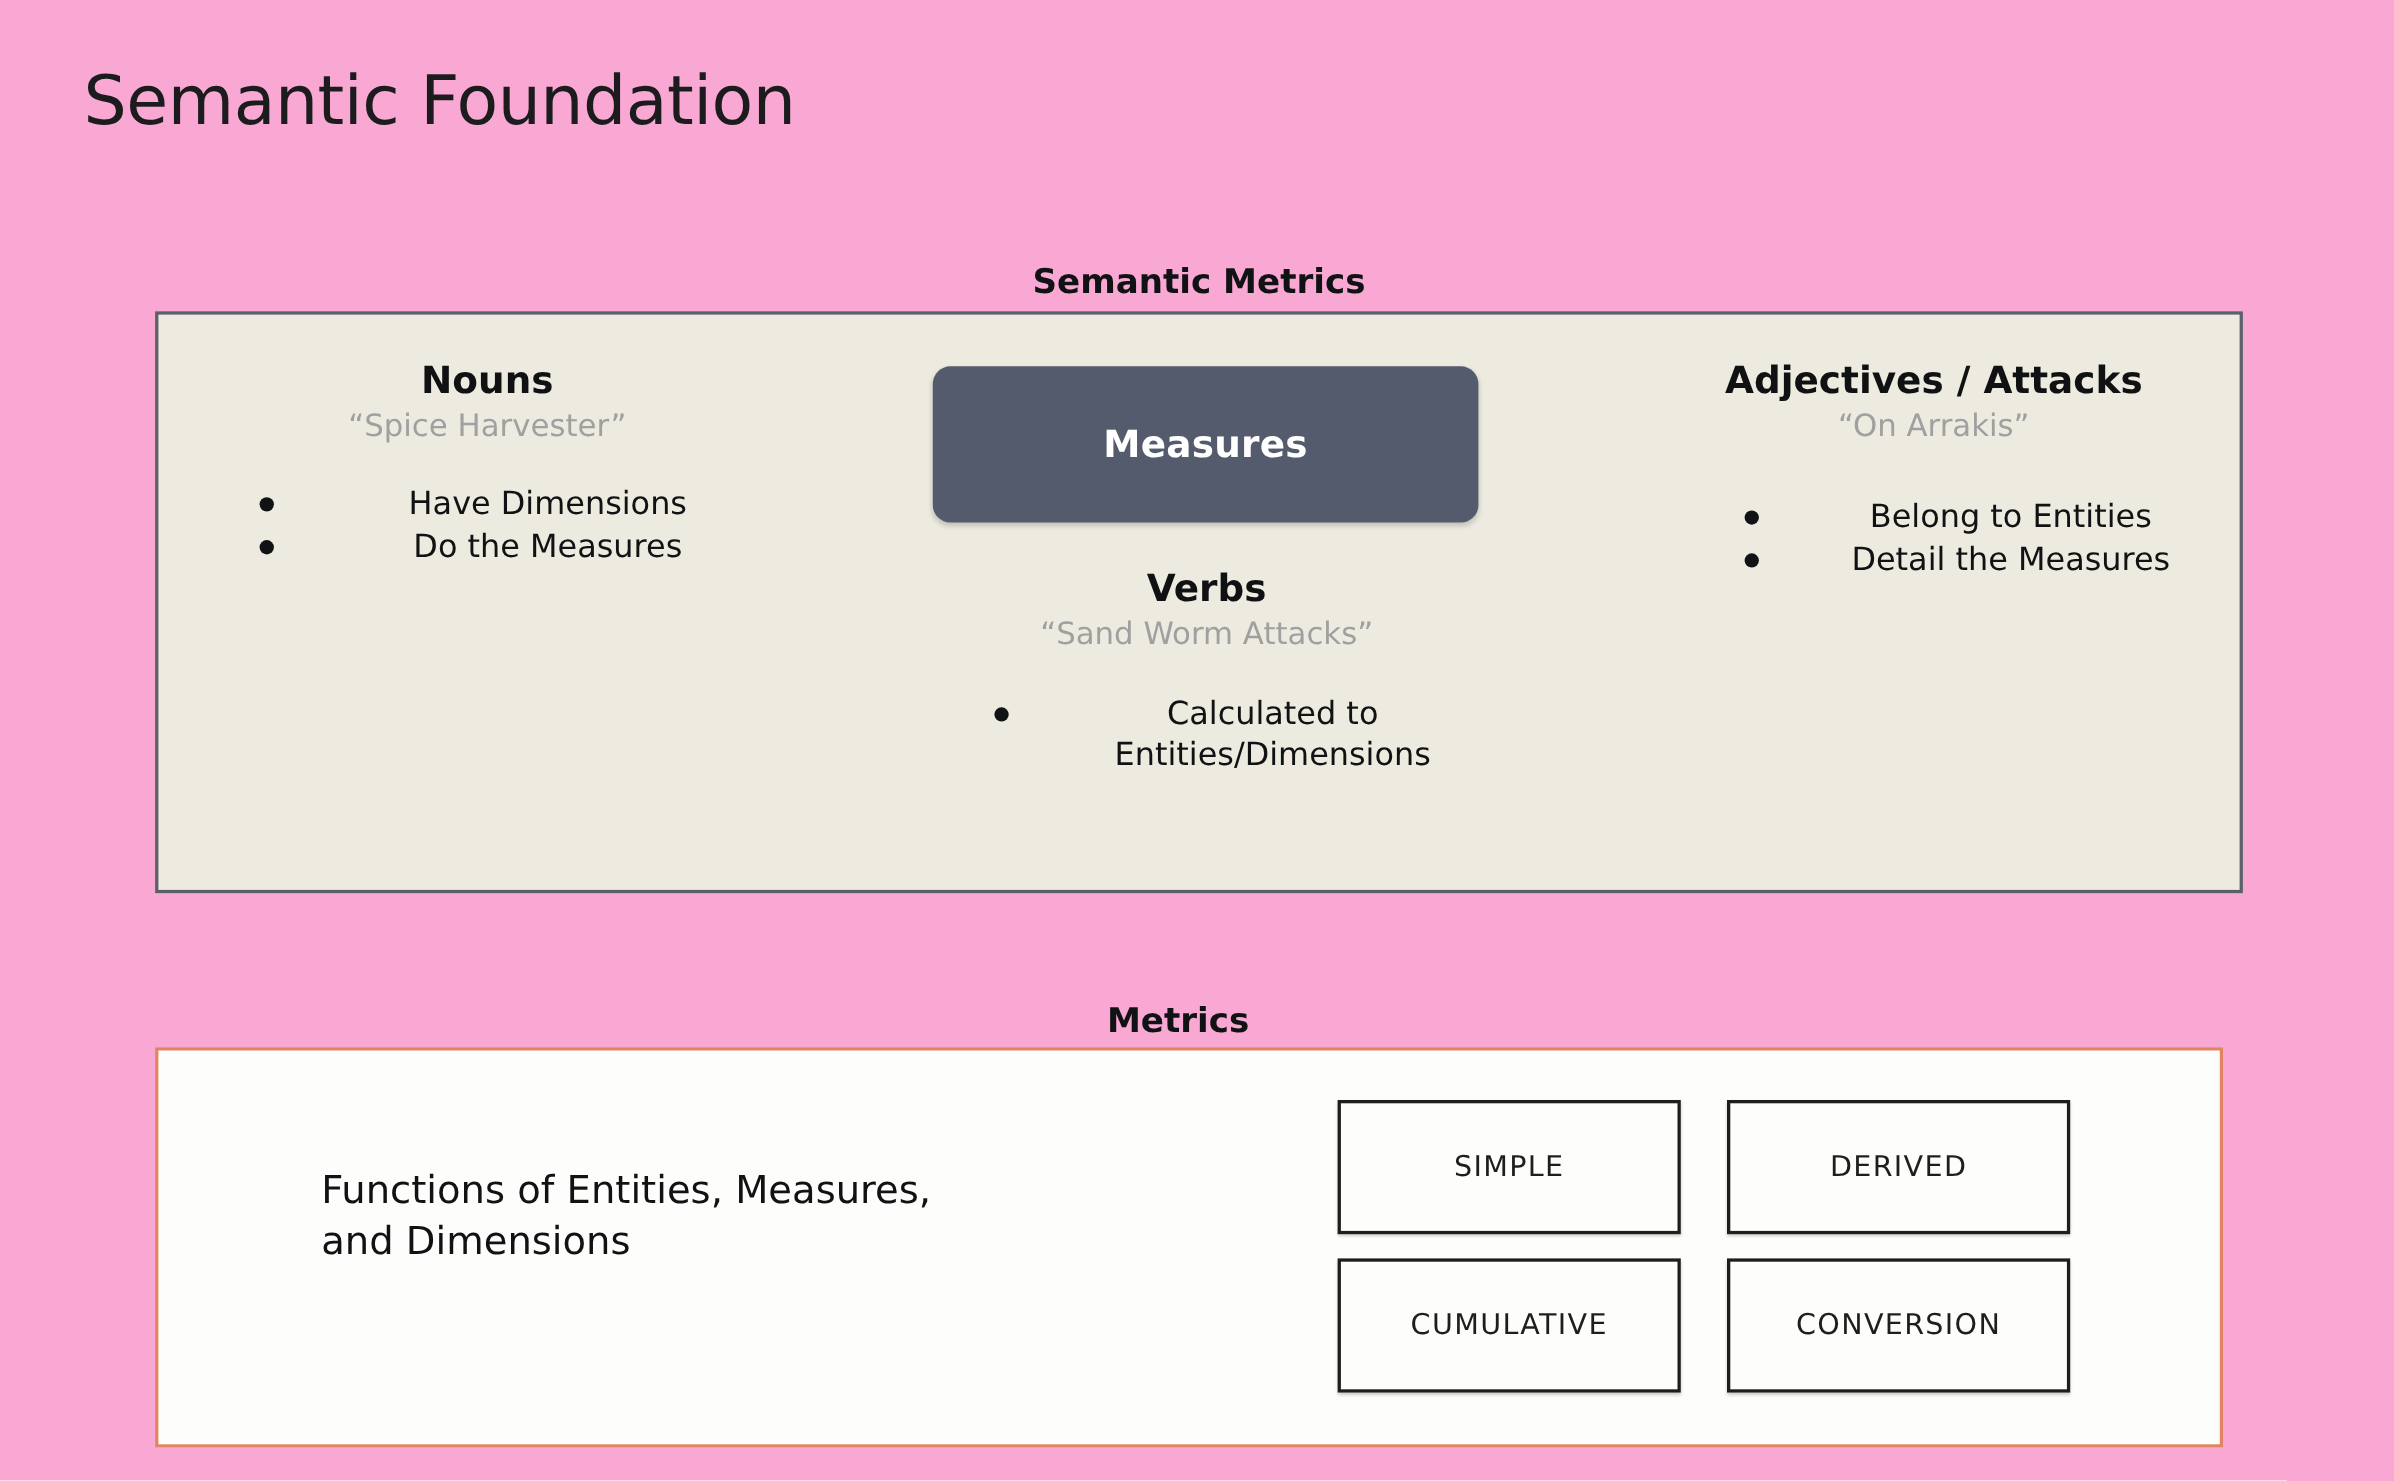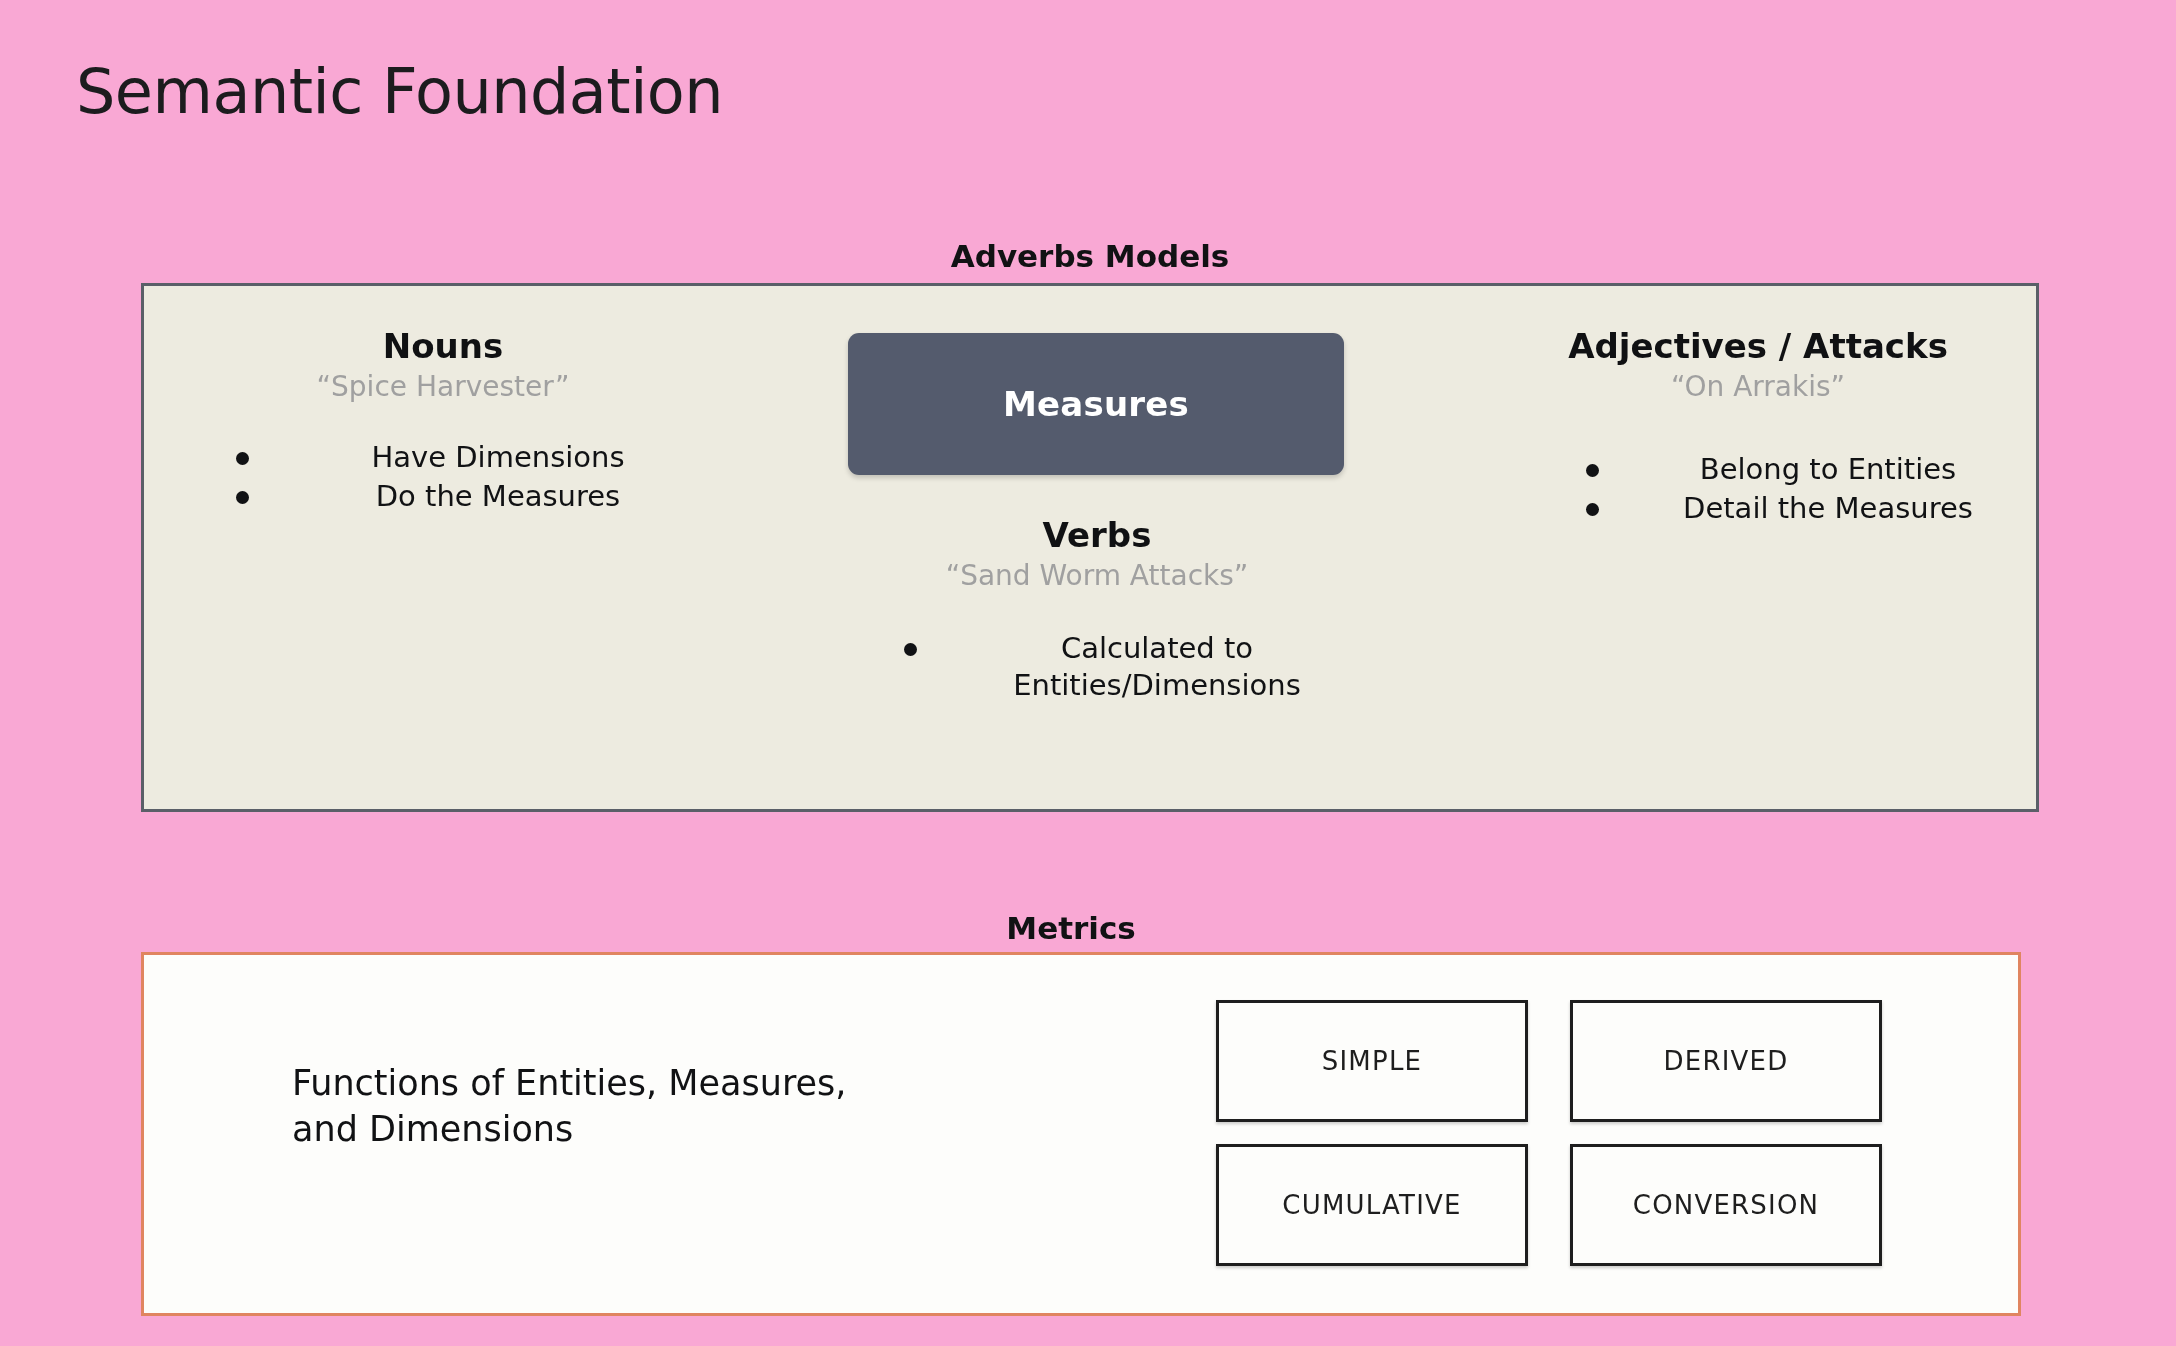--- a/index.html
+++ b/index.html
@@ -75,21 +75,21 @@
   .model-chip {
     height: 142px;
     border-radius: 16px;
     margin-top: 47px;
     display: flex;
     align-items: center;
     justify-content: center;
     box-shadow: 0 3px 5px rgba(0,0,0,0.18);
   }
   #model-column-entities   .model-chip { width: 490px; margin-left: 40px; background: #5c3fee; }
-  #model-column-measures   .model-chip { width: 496px; margin-left: 40px; background: #545b6d; border-radius: 11px; }
+  #model-column-measures   .model-chip { width: 496px; margin-left: 40px; background: #545b6d; }
   #model-column-dimensions .model-chip { width: 492px; margin-left: 40px; background: #3e99a4; }
 
   .model-chip-label {
     color: #ffffff;
     font-size: 34px;
     font-weight: 700;
     letter-spacing: 0.2px;
   }
 
   .part-of-speech {
@@ -192,21 +192,21 @@
     letter-spacing: 1.2px;
   }
 </style>
 </head>
 <body>
 
 <div id="slide">
 
   <div id="page-title">Semantic Foundation</div>
 
-  <div id="caption-semantic-models" class="section-caption">Adverbs Models</div>
+  <div id="caption-semantic-models" class="section-caption">Semantic Metrics</div>
 
   <div id="semantic-models-panel">
 
     <div id="model-column-entities" class="model-column">
       <div class="part-of-speech">Nouns</div>
       <div class="example-phrase">“Spice Harvester”</div>
       <ul id="bullets-entities" class="bullet-list">
         <li>Have Dimensions</li>
         <li>Do the Measures</li>
       </ul>

